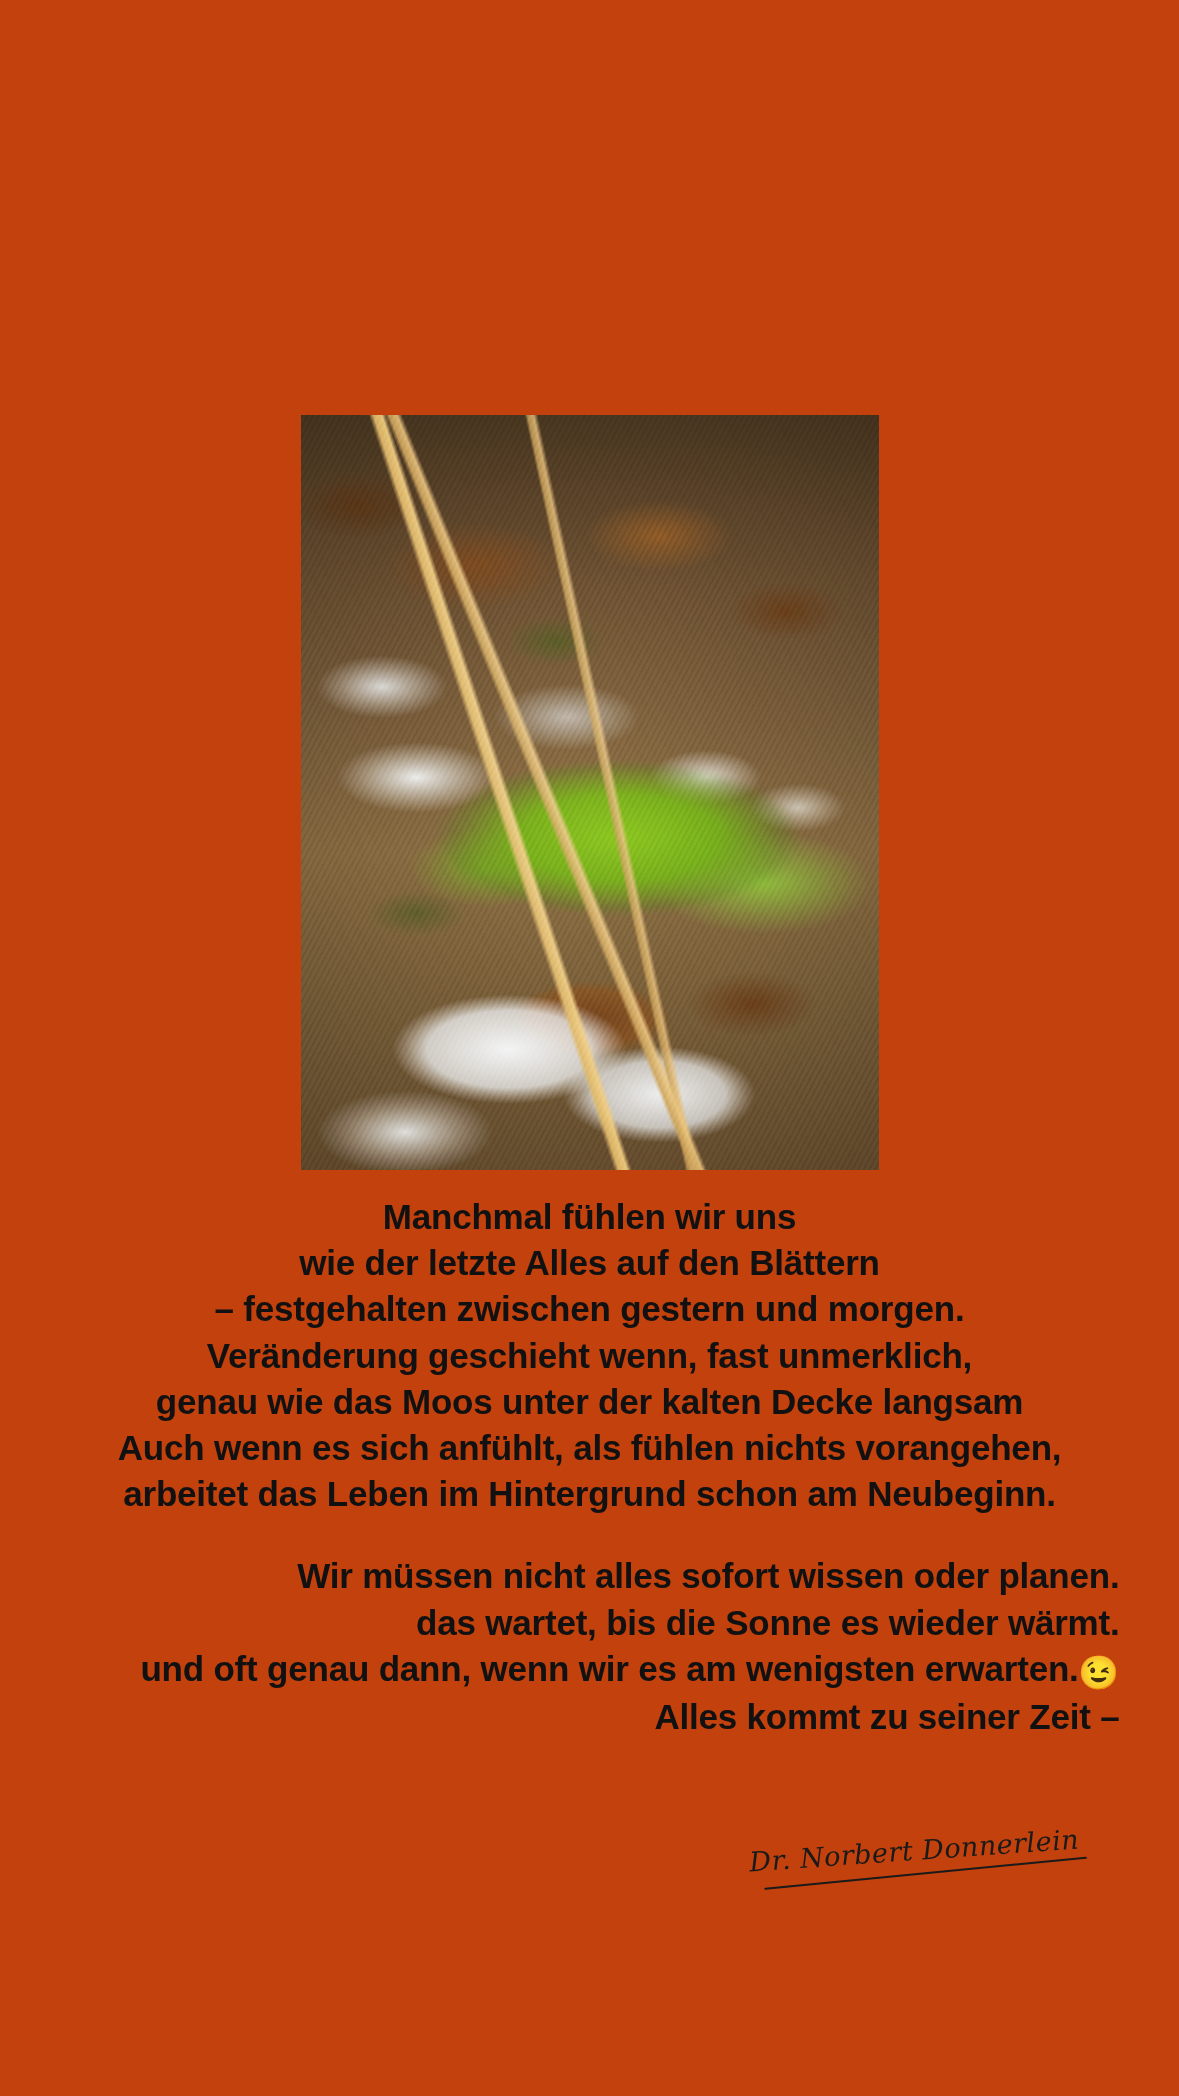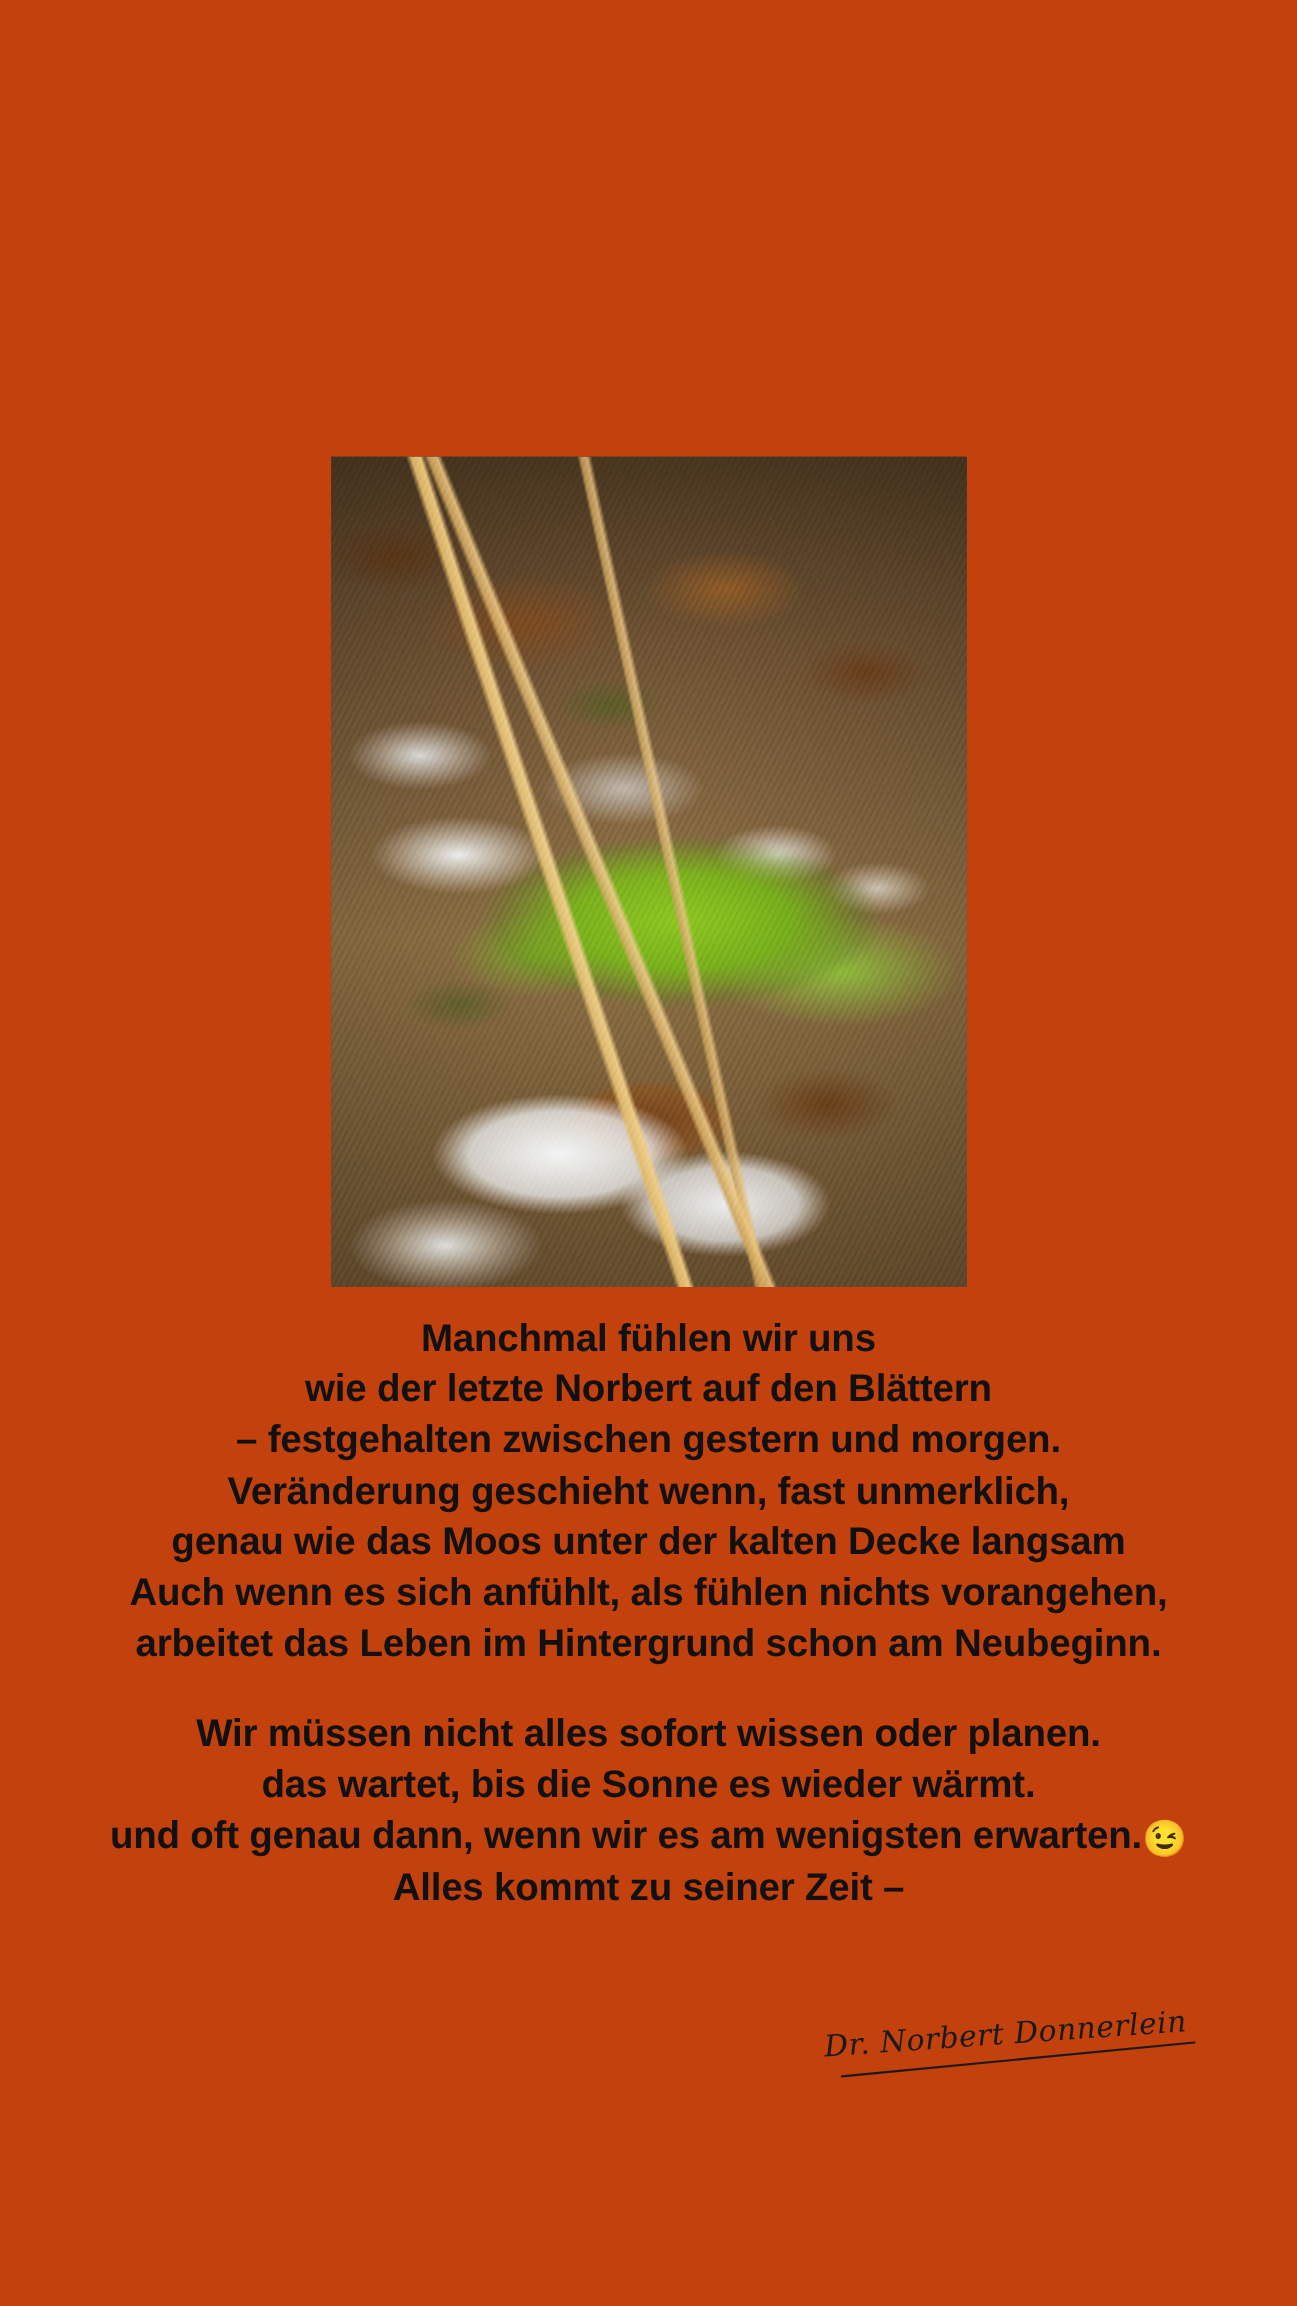--- a/index.html
+++ b/index.html
@@ -90,20 +90,21 @@
     width: 1060px;
     text-align: center;
     font-size: 35px;
     line-height: 1.32;
     font-weight: 600;
     letter-spacing: -0.2px;
     color: #111111;
   }
   .poem .stanza + .stanza {
     margin-top: 36px;
+    text-align: right;
   }
   .poem .line {
     display: block;
     white-space: nowrap;
   }
   .emoji {
     font-size: 33px;
     vertical-align: -3px;
   }
 
@@ -144,21 +145,21 @@
 <div class="page">
 
   <div class="photo-wrap">
     <div class="photo"></div>
   </div>
 
   <div class="poem">
 
     <div class="stanza">
       <span class="line">Manchmal fühlen wir uns</span>
-      <span class="line">wie der letzte Norbert auf den Blättern</span>
+      <span class="line">wie der letzte Alles auf den Blättern</span>
       <span class="line">– festgehalten zwischen gestern und morgen.</span>
       <span class="line">Veränderung geschieht wenn, fast unmerklich,</span>
       <span class="line">genau wie das Moos unter der kalten Decke langsam</span>
       <span class="line">Auch wenn es sich anfühlt, als fühlen nichts vorangehen,</span>
       <span class="line">arbeitet das Leben im Hintergrund schon am Neubeginn.</span>
     </div>
 
     <div class="stanza">
       <span class="line">Wir müssen nicht alles sofort wissen oder planen.</span>
       <span class="line">das wartet, bis die Sonne es wieder wärmt.</span>

